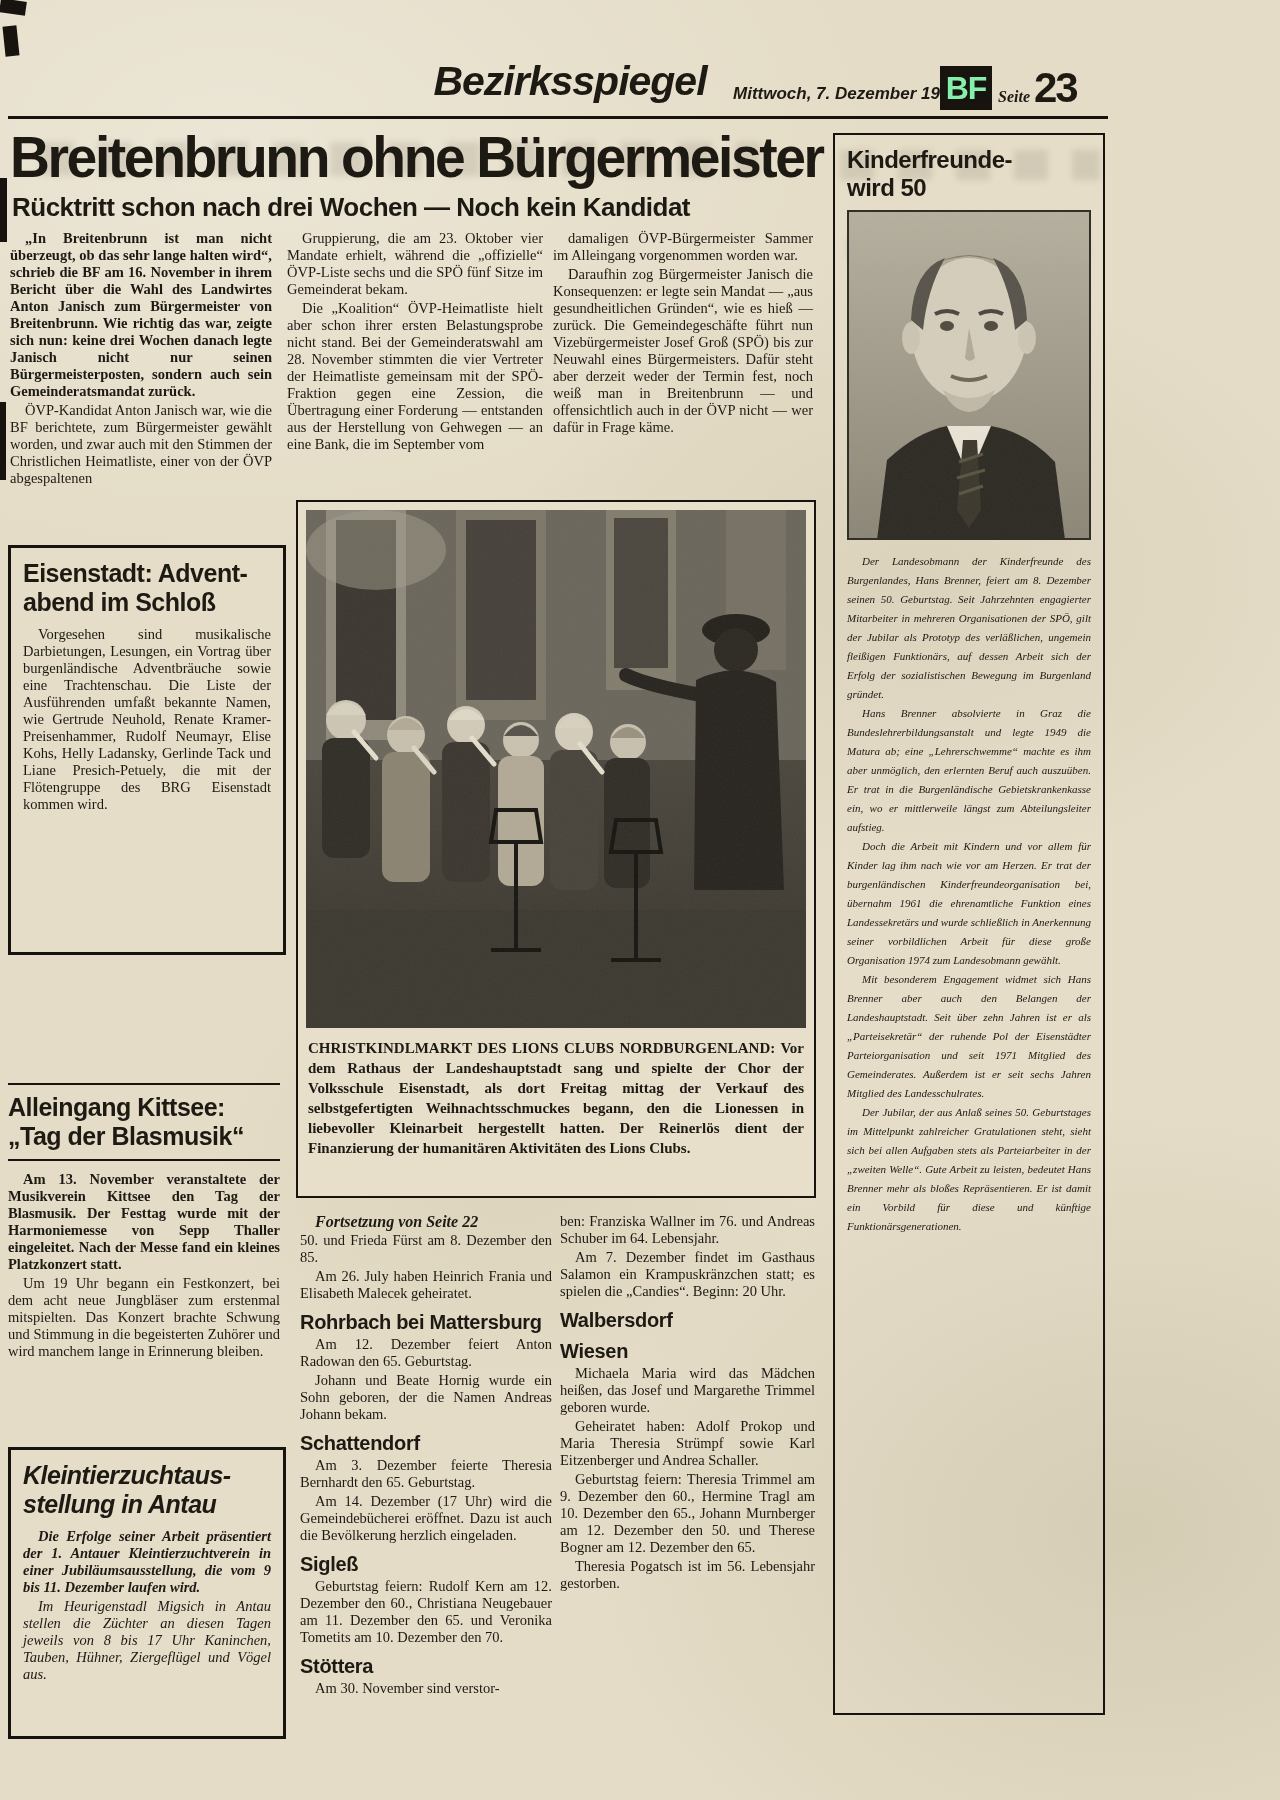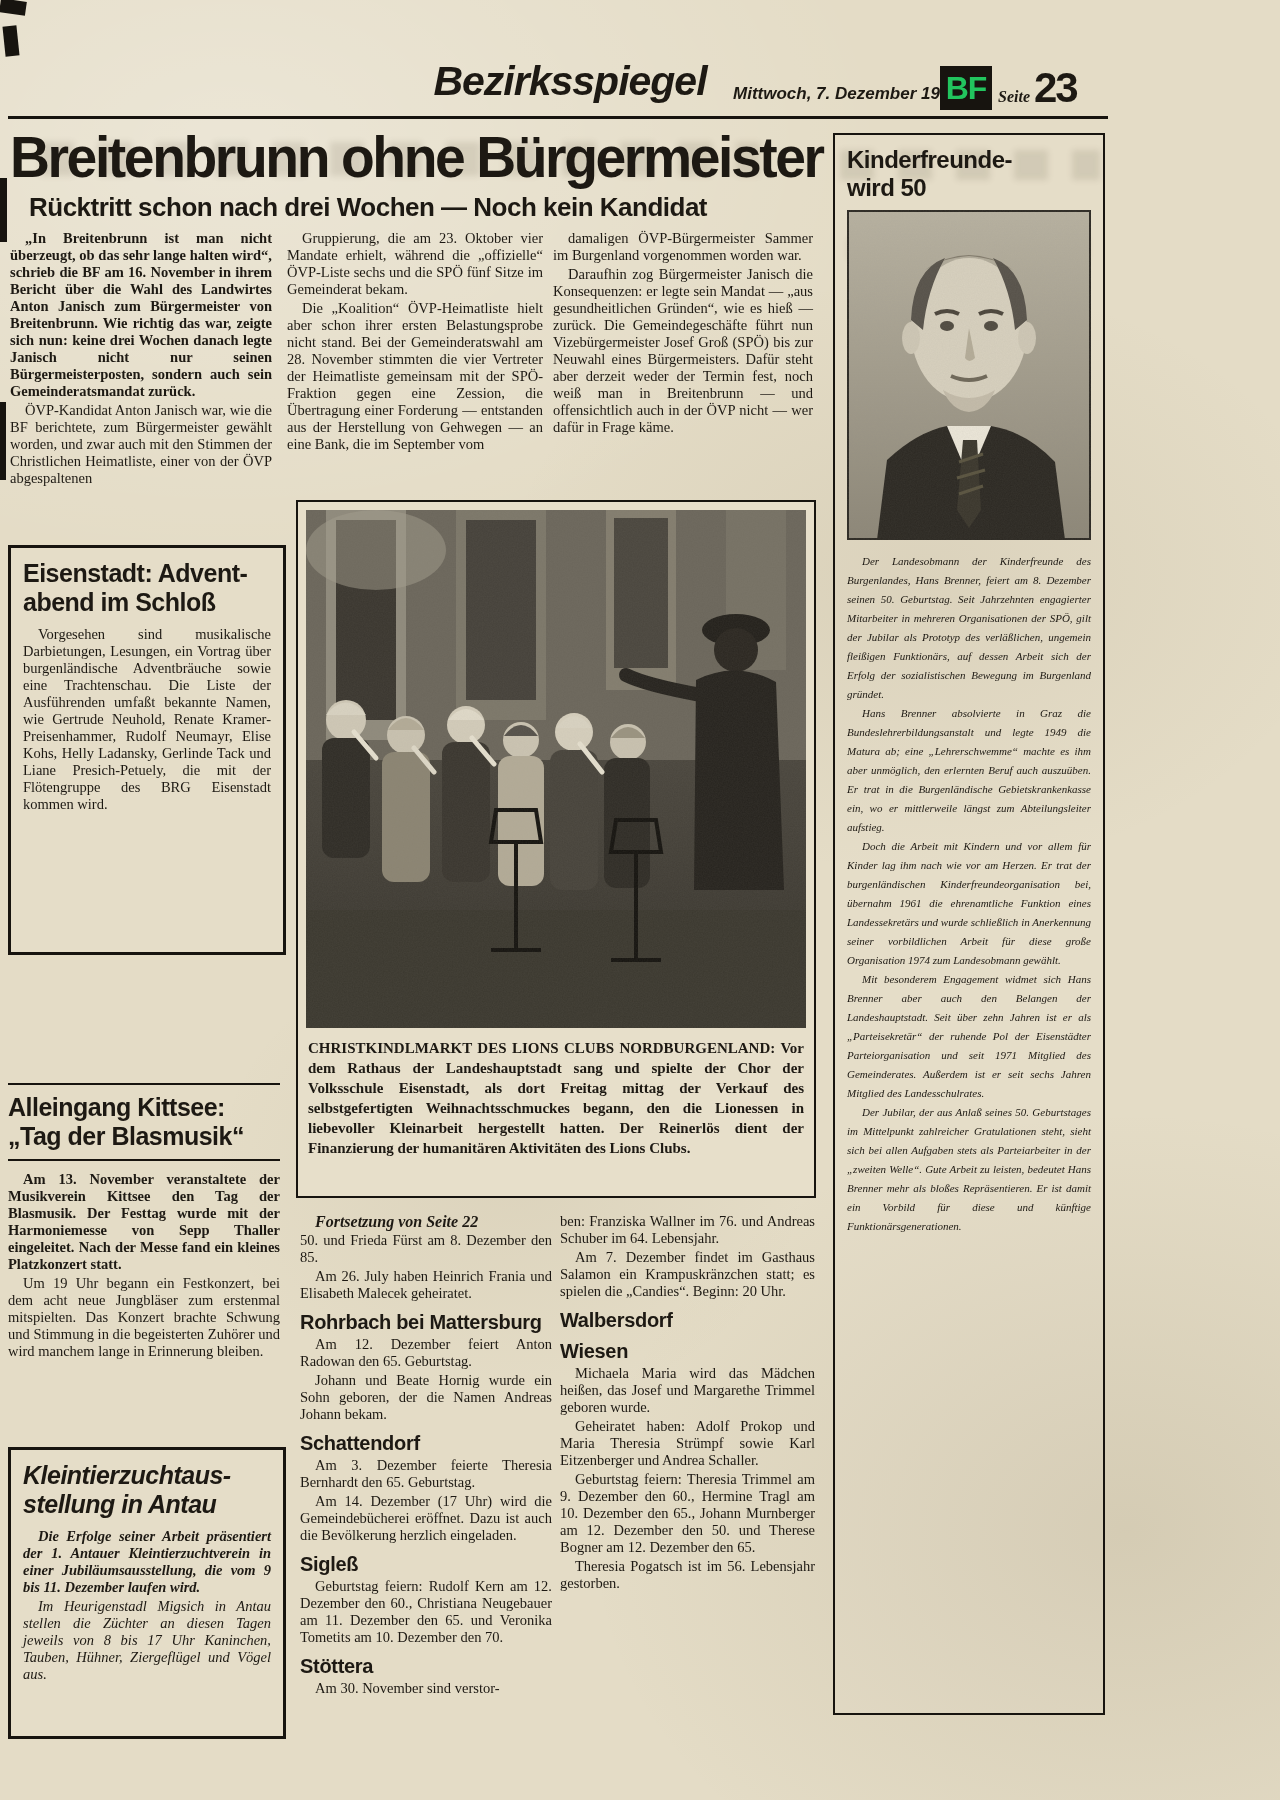--- a/index.html
+++ b/index.html
@@ -9,28 +9,28 @@
       radial-gradient(900px 700px at 88% 85%, rgba(120,105,70,.14), transparent 60%),
       radial-gradient(700px 500px at 72% 32%, rgba(130,115,80,.10), transparent 60%),
       radial-gradient(500px 400px at 40% 65%, rgba(125,110,75,.08), transparent 60%),
       #e4dcc6;
     font-family:"Liberation Serif", serif;}
   .abs{position:absolute;}
   .sans{font-family:"Liberation Sans", sans-serif;}
   
   .masthead{font-size:41px;font-weight:bold;font-style:italic;letter-spacing:-1px;}
   .dateline{font-size:17px;font-weight:bold;font-style:italic;}
-  .bf-box{background:#17140f;color:#22c55e;font-weight:bold;font-size:32px;
+  .bf-box{background:#17140f;color:#86efac;font-weight:bold;font-size:32px;
     width:52px;height:44px;display:flex;align-items:center;justify-content:center;letter-spacing:-1px;}
   .seite{font-size:16px;font-style:italic;font-weight:bold;font-family:Liberation Serif, serif;}
   .pageno{font-size:42px;font-weight:bold;letter-spacing:-2px;}
   .hrule{background:#17140f;}
   
   .headline{font-size:57px;font-weight:bold;letter-spacing:-2.5px;transform:scaleX(.97);transform-origin:left;white-space:nowrap;}
-  .subhead{font-size:26px;font-weight:bold;letter-spacing:-.5px;white-space:nowrap;margin-left:17px;}
+  .subhead{font-size:26px;font-weight:bold;letter-spacing:-.5px;white-space:nowrap;}
   
   .news{font-size:14.5px;line-height:17px;text-align:justify;}
   .news p{margin:0 0 2px 0;text-indent:15px;}
   .lead{font-weight:bold;}
   .boxed{border:3px solid #17140f;padding:11px 12px;background:rgba(255,255,255,.04);}
   .boxtitle{font-family:"Liberation Sans",sans-serif;font-weight:bold;font-size:25px;line-height:29px;letter-spacing:-.5px;}
   .boxtitle-wrap{margin-bottom:9px;}
   .town{font-family:"Liberation Sans",sans-serif;font-weight:bold;font-size:20px;line-height:22px;margin:9px 0 3px 0;text-indent:0;letter-spacing:-.3px;}
   .cont{font-weight:bold;font-style:italic;font-size:16px;margin:0 0 5px 0;text-indent:0;}
   .caption{font-weight:bold;font-size:15px;line-height:20px;text-align:justify;}
@@ -67,21 +67,21 @@
 
   <div class="abs news" style="left:10px;top:230px;width:262px;">
     <p class="lead">„In Breitenbrunn ist man nicht überzeugt, ob das sehr lange halten wird“, schrieb die BF am 16. November in ihrem Bericht über die Wahl des Landwirtes Anton Janisch zum Bürgermeister von Breitenbrunn. Wie richtig das war, zeigte sich nun: keine drei Wochen danach legte Janisch nicht nur seinen Bürgermeisterposten, sondern auch sein Gemeinderatsmandat zurück.</p>
     <p>ÖVP-Kandidat Anton Janisch war, wie die BF berichtete, zum Bürgermeister gewählt worden, und zwar auch mit den Stimmen der Christlichen Heimatliste, einer von der ÖVP abgespaltenen</p>
   </div>
   <div class="abs news" style="left:287px;top:230px;width:256px;">
     <p>Gruppierung, die am 23. Oktober vier Mandate erhielt, während die „offizielle“ ÖVP-Liste sechs und die SPÖ fünf Sitze im Gemeinderat bekam.</p>
     <p>Die „Koalition“ ÖVP-Heimatliste hielt aber schon ihrer ersten Belastungsprobe nicht stand. Bei der Gemeinderatswahl am 28. November stimmten die vier Vertreter der Heimatliste gemeinsam mit der SPÖ-Fraktion gegen eine Zession, die Übertragung einer Forderung — entstanden aus der Herstellung von Gehwegen — an eine Bank, die im September vom</p>
   </div>
   <div class="abs news" style="left:553px;top:230px;width:260px;">
-    <p>damaligen ÖVP-Bürgermeister Sammer im Burgenland vorgenommen worden war.</p>
+    <p>damaligen ÖVP-Bürgermeister Sammer im Alleingang vorgenommen worden war.</p>
     <p>Daraufhin zog Bürgermeister Janisch die Konsequenzen: er legte sein Mandat — „aus gesundheitlichen Gründen“, wie es hieß — zurück. Die Gemeindegeschäfte führt nun Vizebürgermeister Josef Groß (SPÖ) bis zur Neuwahl eines Bürgermeisters. Dafür steht aber derzeit weder der Termin fest, noch weiß man in Breitenbrunn — und offensichtlich auch in der ÖVP nicht — wer dafür in Frage käme.</p>
   </div>
 
   <div class="abs boxed" style="left:8px;top:545px;width:248px;height:382px;">
     <div class="boxtitle-wrap">
       <div class="boxtitle">Eisenstadt: Advent-</div>
       <div class="boxtitle">abend im Schloß</div>
     </div>
     <div class="news">
       <p>Vorgesehen sind musikalische Darbietungen, Lesungen, ein Vortrag über burgenländische Adventbräuche sowie eine Trachtenschau. Die Liste der Ausführenden umfaßt bekannte Namen, wie Gertrude Neuhold, Renate Kramer-Preisenhammer, Rudolf Neumayr, Elise Kohs, Helly Ladansky, Gerlinde Tack und Liane Presich-Petuely, die mit der Flötengruppe des BRG Eisenstadt kommen wird.</p>

